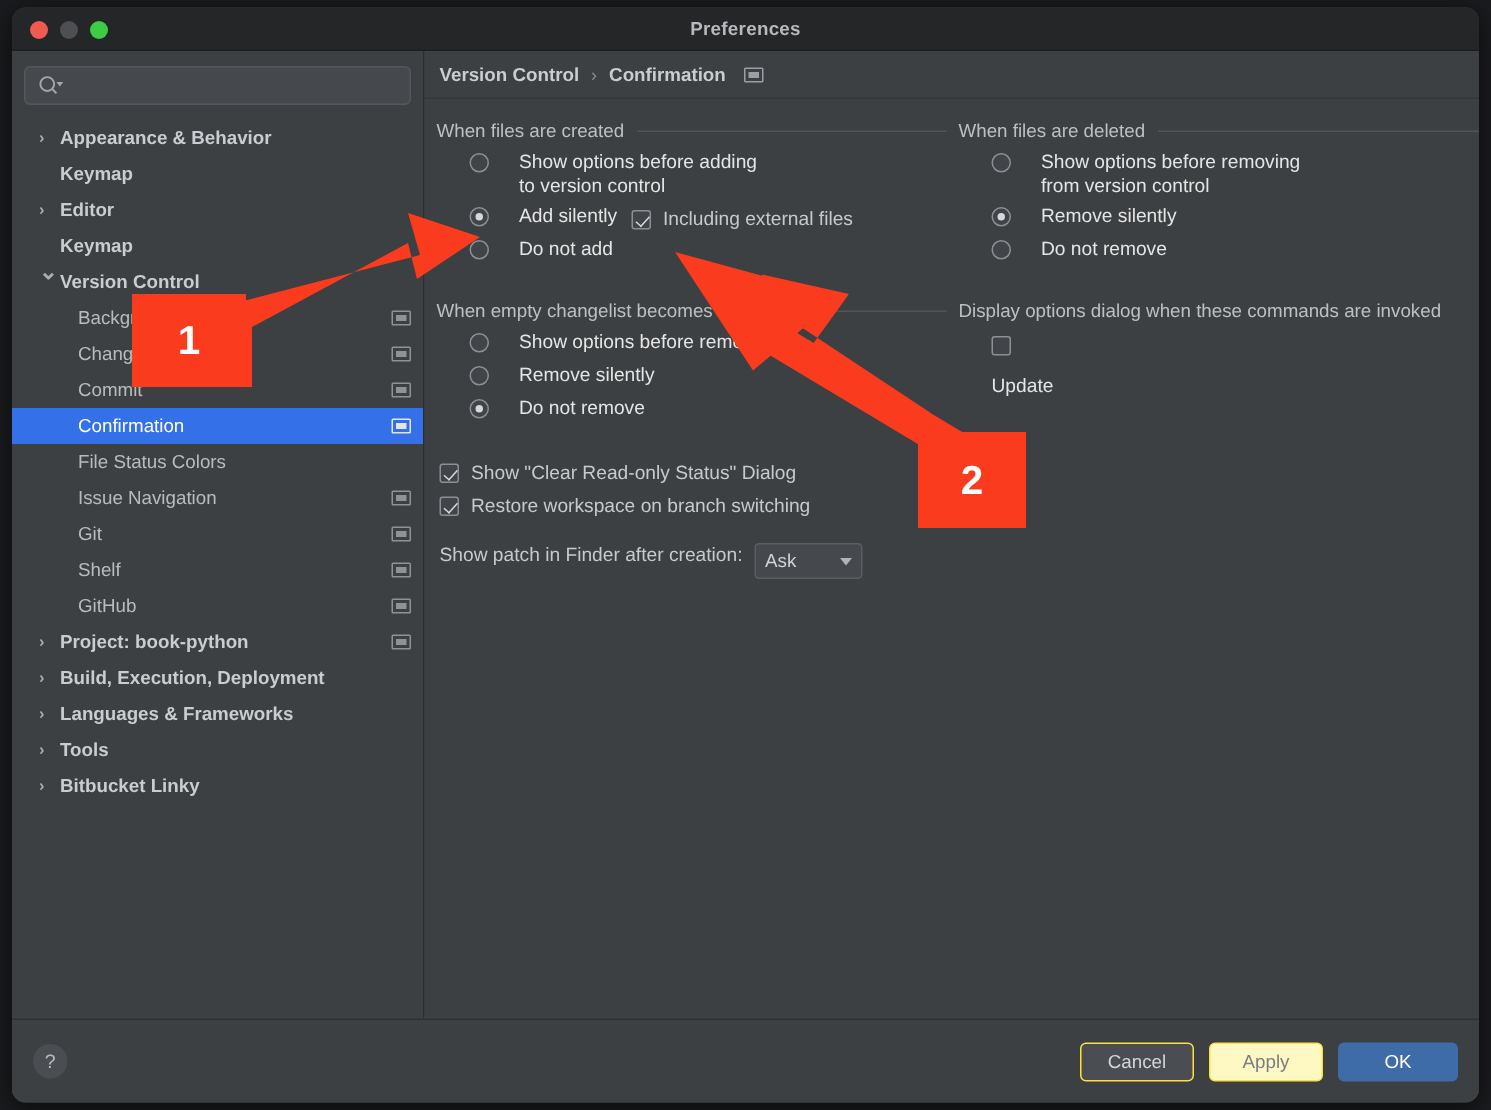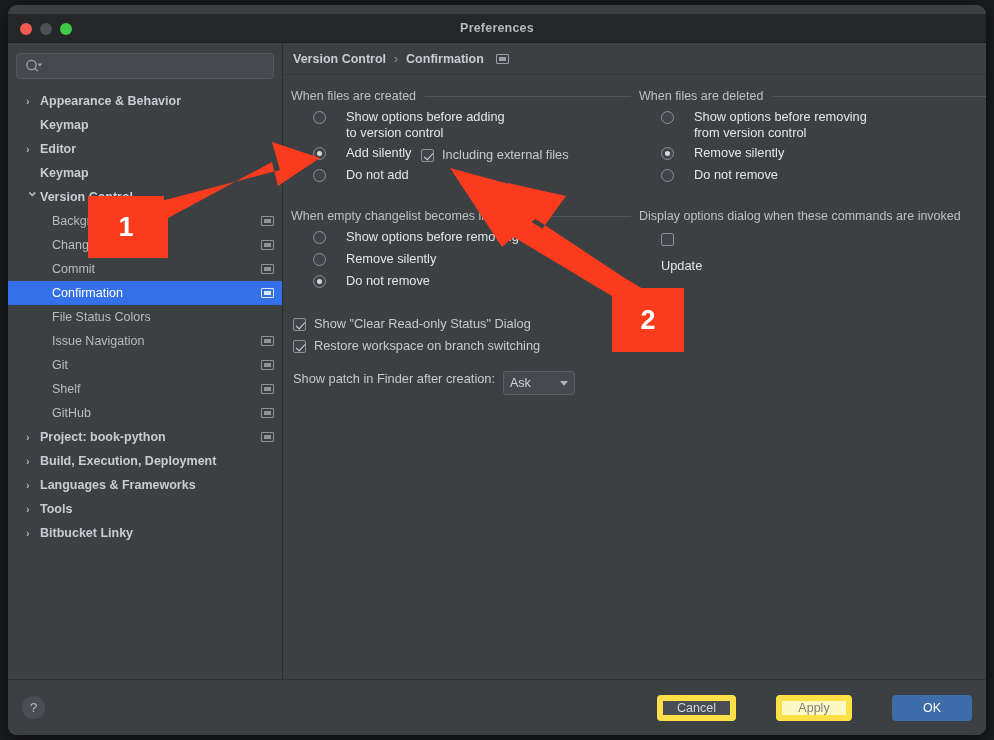--- a/index.html
+++ b/index.html
@@ -23,21 +23,20 @@
     background: #3c4043;
     border-radius: 9px;
     overflow: hidden;
     box-shadow: 0 3px 16px rgba(0,0,0,.6);
   }
   .titlebar {
     position: relative;
     height: 29px;
     background: #252628;
     border-bottom: 1px solid #1d1e20;
-    margin-top: 9px;
   }
   .traffic { position:absolute; left:12px; top:9px; display:flex; gap:8px; }
   .dot { width:12px; height:12px; border-radius:50%; }
   .dot.red { background:#f05a50; }
   .dot.yellow { background:#4d4f52; }
   .dot.green { background:#3ecb46; }
   .title {
     position:absolute; left:0; right:0; top:7px;
     text-align:center;
     font-size:12.5px; font-weight:bold; color:#b6b9bd;
@@ -231,25 +230,24 @@
     background:#4a4e52;
     color:#b9bdc1; font-size:13px;
     display:flex; align-items:center; justify-content:center;
   }
   .btns { margin-left:auto; display:flex; gap:10px; }
   .btn {
     height: 26px; min-width: 76px;
     border-radius: 4px;
     display:flex; align-items:center; justify-content:center;
     font-size: 12.5px;
-    border:6px solid #fde047;
+    border:1px solid #fde047;
     background:#4a4e52;
     color:#d3d7db;
     padding: 0 14px;
-    margin-left: 30px;
   }
   .btn.disabled { color:#7b7f84; background:#fef9c3; }
   .btn.primary { background:#3e6ca8; border-color:#3e6ca8; color:#ffffff; min-width: 80px;}
 
   
   .anno { position:absolute; pointer-events:none; }
   .anno-box {
     position:absolute;
     background:#fb3b1e;
     display:flex; align-items:center; justify-content:center;

